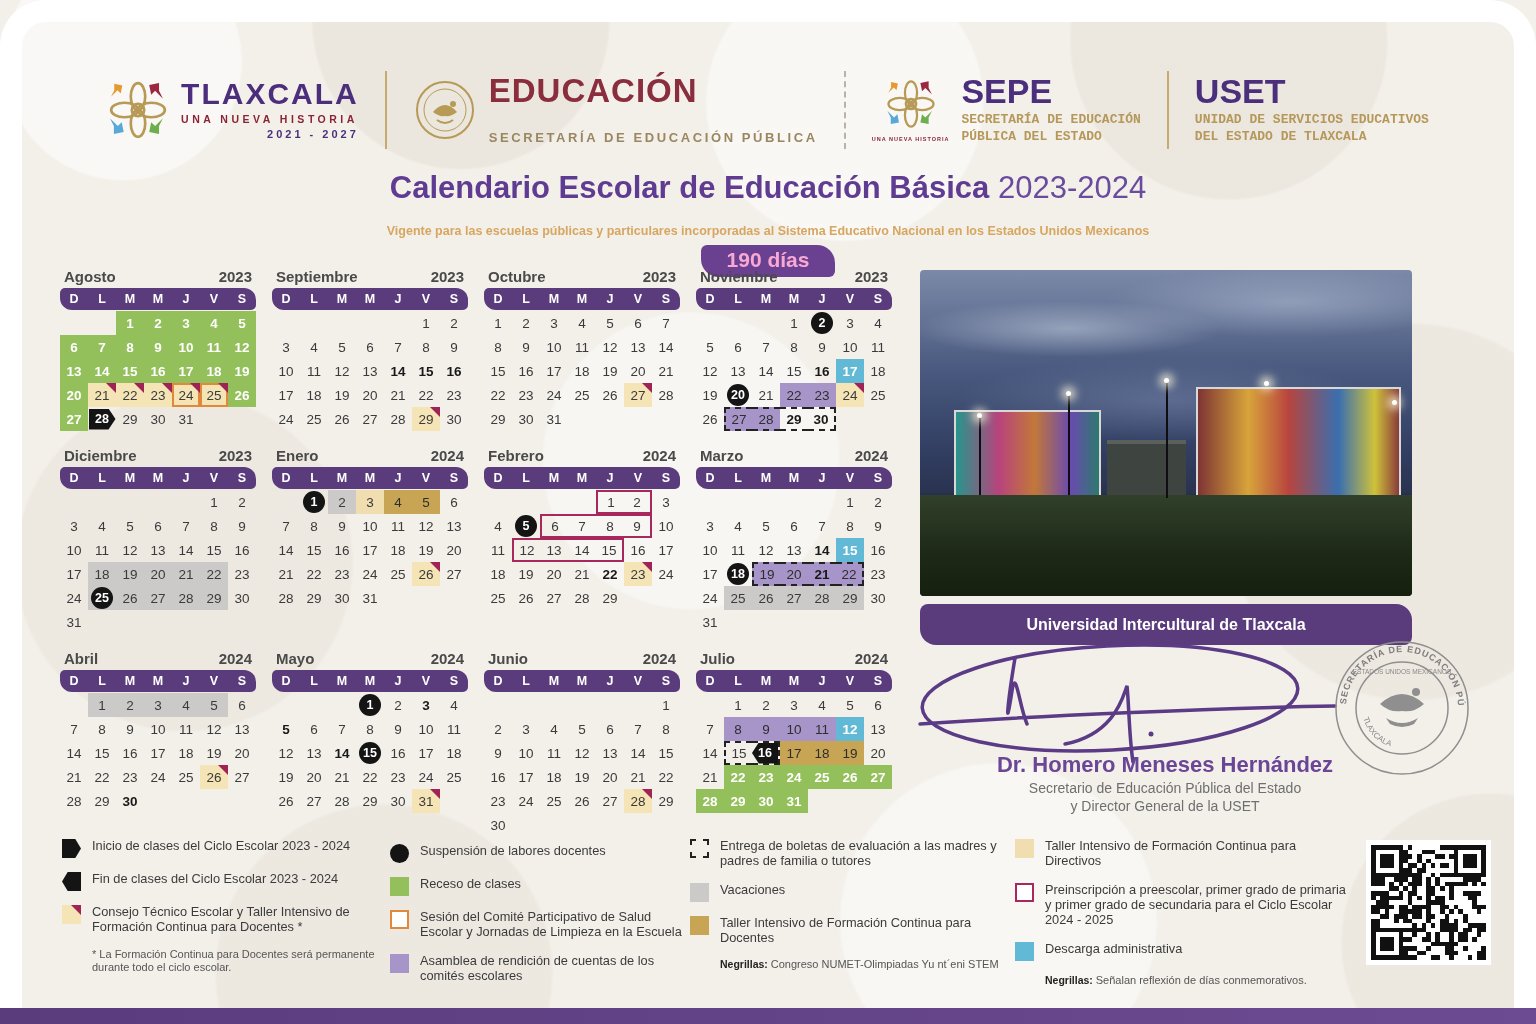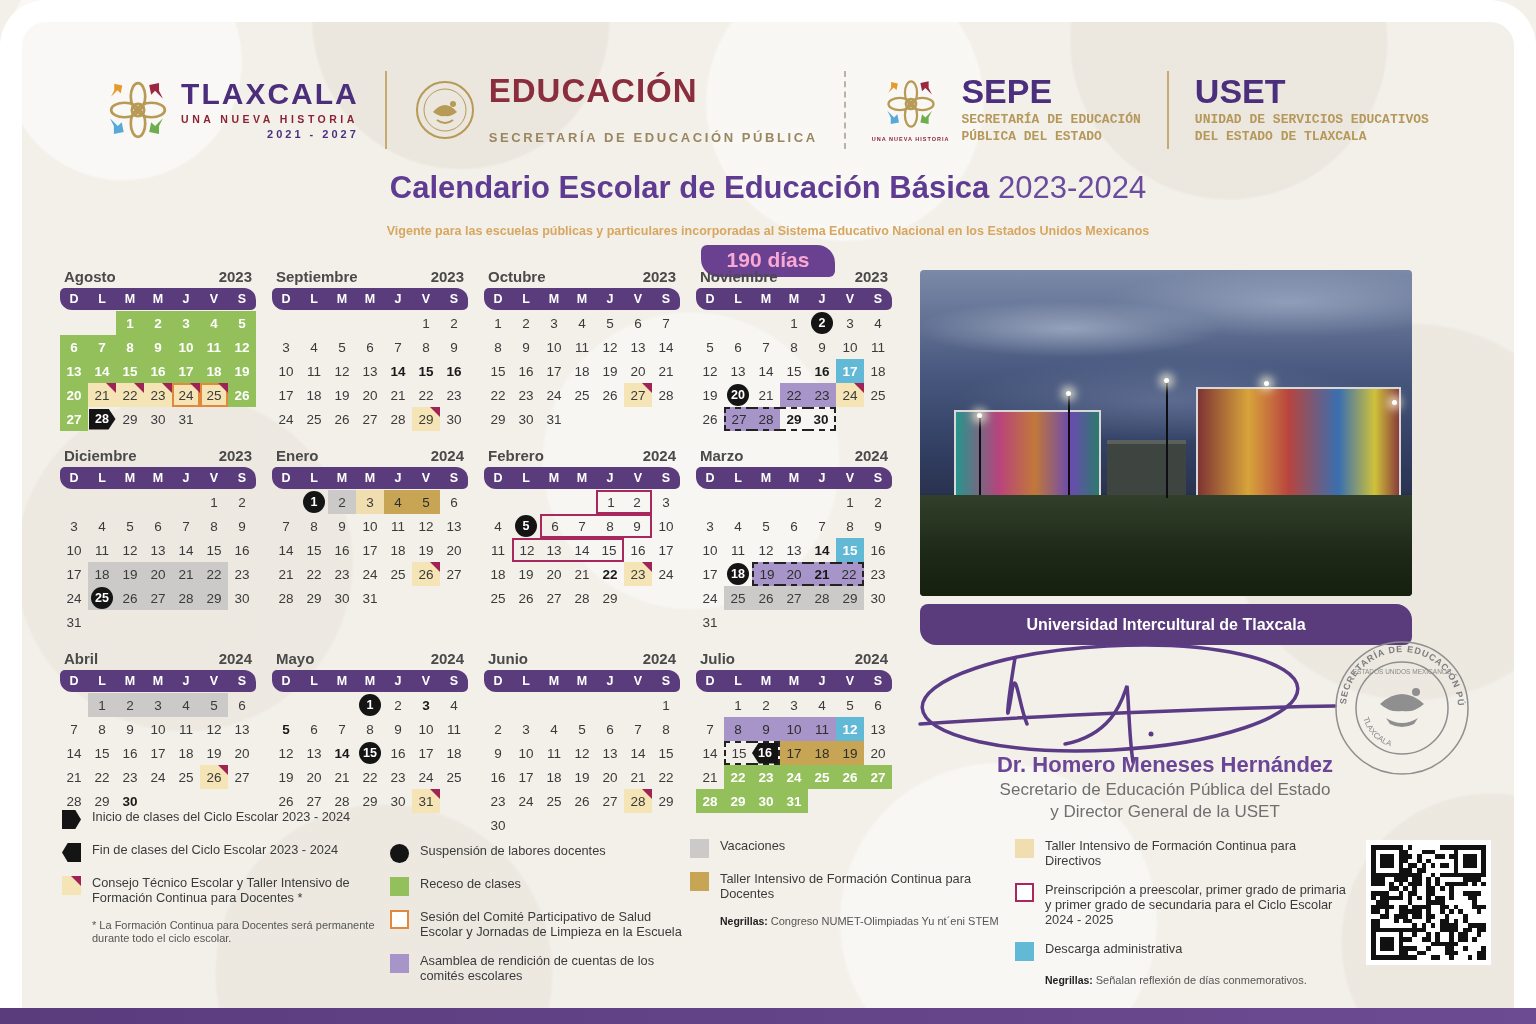--- a/index.html
+++ b/index.html
@@ -99,21 +99,21 @@
     border-top:4px solid #5a605c;}
   .pole{position:absolute;width:2px;background:#0e0e12;}
   .lamp{position:absolute;width:5px;height:5px;border-radius:50%;background:#fff;
     box-shadow:0 0 10px 4px rgba(255,250,220,.9);}
   .caption{position:absolute;left:920px;top:604px;width:492px;height:41px;background:#5a3c7d;
     border-radius:8px 16px 8px 16px;display:flex;align-items:center;justify-content:center;
     color:#fff;font-weight:bold;font-size:16px;}
   .signame{position:absolute;left:930px;top:752px;width:470px;text-align:center;
     color:#6b4596;font-weight:bold;font-size:22px;}
   .sigrole{position:absolute;left:930px;top:779px;width:470px;text-align:center;
-    color:#6f6f6f;font-size:17px;line-height:1.3;}
+    color:#6f6f6f;font-size:14px;line-height:1.3;}
   
   .legend-col{position:absolute;display:flex;flex-direction:column;gap:13px;}
   .lg-item{display:flex;gap:11px;align-items:flex-start;}
   .lg{width:19px;height:19px;flex:none;margin-top:1px;box-sizing:border-box;position:relative;}
   .lg-text{font-size:12.8px;color:#3b3b3b;line-height:1.2;}
   .lg-foot{font-size:11px;color:#555;line-height:1.25;margin-left:30px;}
   .lg-neg b{font-size:10.5px;color:#222;font-weight:800;}
   .lg-inicio{background:#141414;clip-path:polygon(0 0,70% 0,100% 50%,70% 100%,0 100%);}
   .lg-fin{background:#141414;clip-path:polygon(30% 0,100% 0,100% 100%,30% 100%,0 50%);}
   .lg-cte{background:#f5e4b5;}
@@ -892,21 +892,21 @@
       <textPath href="#arcBot" startOffset="8%">TLAXCALA</textPath>
     </text>
     <g fill="#8f8f8f">
       <path d="M48,66 q22,-20 44,0 q-10,9 -22,7 q-12,2 -22,-7 z"></path>
       <circle cx="84" cy="54" r="4"></circle>
       <path d="M54,80 q16,10 32,0 l-4,6 q-12,6 -24,0 z"></path>
     </g>
     <text x="70" y="36" font-size="6.5" fill="#8a8a8a" text-anchor="middle">ESTADOS UNIDOS MEXICANOS</text>
   </svg>
 
-  <div class="legend-col" id="lcol0" style="left:62px;top:809px;width:320px">
+  <div class="legend-col" id="lcol0" style="left:62px;top:838px;width:320px">
       <div class="lg-item">
         <div class="lg lg-inicio"></div>
         <div class="lg-text">Inicio de clases del Ciclo Escolar 2023 - 2024</div>
       </div>
       <div class="lg-item">
         <div class="lg lg-fin"></div>
         <div class="lg-text">Fin de clases del Ciclo Escolar 2023 - 2024</div>
       </div>
       <div class="lg-item">
         <div class="lg lg-cte"></div>
@@ -926,20 +926,24 @@
       <div class="lg-item">
         <div class="lg lg-comite"></div>
         <div class="lg-text">Sesión del Comité Participativo de Salud Escolar y Jornadas de Limpieza en la Escuela</div>
       </div>
       <div class="lg-item">
         <div class="lg lg-asamblea"></div>
         <div class="lg-text">Asamblea de rendición de cuentas de los comités escolares</div>
       </div>
     </div>
   <div class="legend-col" id="lcol2" style="left:690px;top:838px;width:320px">
+      <div class="lg-item">
+        <div class="lg lg-boletas"></div>
+        <div class="lg-text">Entrega de boletas de evaluación a las madres y padres de familia o tutores</div>
+      </div>
       <div class="lg-item">
         <div class="lg lg-vac"></div>
         <div class="lg-text">Vacaciones</div>
       </div>
       <div class="lg-item">
         <div class="lg lg-tdoc"></div>
         <div class="lg-text">Taller Intensivo de Formación Continua para Docentes</div>
       </div>
       <div class="lg-foot lg-neg"><b>Negrillas: </b><span>Congreso NUMET-Olimpiadas Yu nt´eni STEM</span></div>
     </div>

